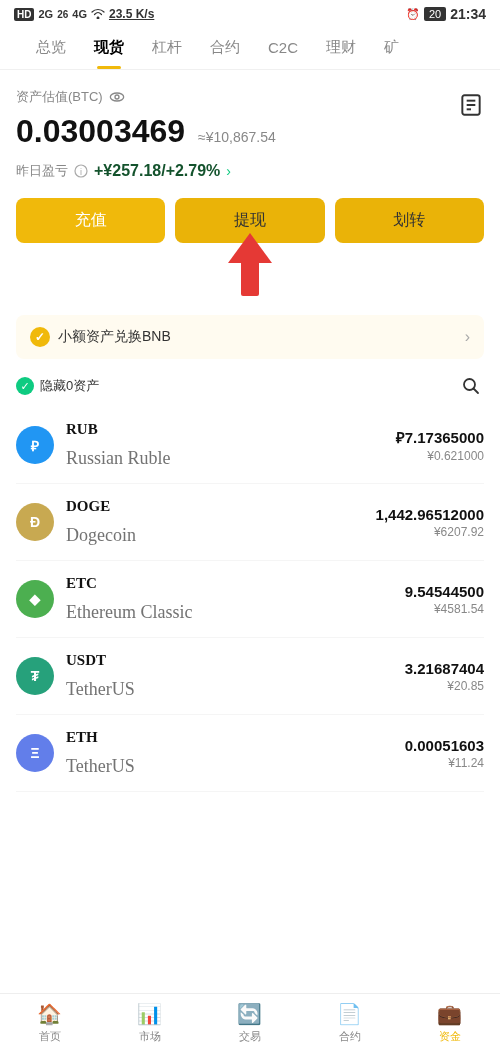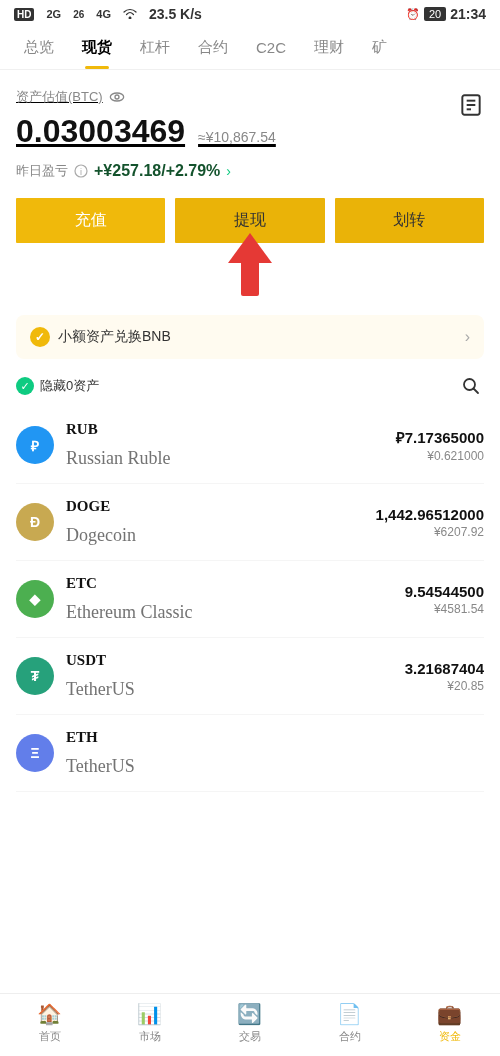--- a/index.html
+++ b/index.html
@@ -15,28 +15,28 @@
     
     .status-bar {
       background: #fff;
       display: flex;
       justify-content: space-between;
       align-items: center;
       padding: 6px 14px 4px;
       font-size: 12px;
       color: #333;
     }
-    .status-left { display: flex; align-items: center; gap: 12px; font-size: 11px; font-weight: 600; }
+    .status-left { display: flex; align-items: center; gap: 4px; font-size: 11px; font-weight: 600; }
     .status-right { display: flex; align-items: center; gap: 4px; font-size: 11px; }
 
     
     .nav-tabs {
       display: flex;
       align-items: center;
-      padding: 0 10px;
+      padding: 0 22px;
       border-bottom: 1px solid #f0f0f0;
       background: #fff;
     }
     .nav-tab {
       padding: 12px 14px;
       font-size: 15px;
       color: #888;
       cursor: pointer;
       position: relative;
       white-space: nowrap;
@@ -84,21 +84,20 @@
       font-size: 14px;
       color: #888;
       margin-left: 13px;
       font-weight: 400;
     }
 
     .asset-top-row {
       display: flex;
       justify-content: space-between;
       align-items: flex-start;
-      text-decoration: underline;
     }
     .record-icon {
       width: 26px;
       height: 26px;
       margin-top: 4px;
       cursor: pointer;
     }
 
     .pnl-row {
       margin-top: 8px;
@@ -121,21 +120,21 @@
     
     .action-buttons {
       display: flex;
       gap: 10px;
       margin-top: 18px;
     }
     .btn {
       flex: 1;
       padding: 12px 0;
       border: none;
-      border-radius: 1px;
+      border-radius: 8px;
       font-size: 16px;
       font-weight: 500;
       cursor: pointer;
     }
     .btn-primary { background: #F0B90B; color: #fff; }
     .btn-secondary { background: #eab308; color: #333; }
 
     
     .arrow-annotation {
       position: relative;
@@ -304,21 +303,21 @@
     <span style="font-size:11px;">2G</span>
     <span style="font-size:10px;">26</span>
     <span style="font-size:11px;">4G</span>
     <span>
       <svg width="14" height="11" viewBox="0 0 14 11" fill="none">
         <path d="M7 8.5C7.83 8.5 8.5 9.17 8.5 10S7.83 11.5 7 11.5 5.5 10.83 5.5 10 6.17 8.5 7 8.5z" fill="#333"></path>
         <path d="M3.5 6.5C4.67 5.33 6.25 4.5 7 4.5s2.33.83 3.5 2" stroke="#333" stroke-width="1.2" fill="none" stroke-linecap="round"></path>
         <path d="M1 4C2.67 2.33 4.83 1.5 7 1.5s4.33.83 6 2.5" stroke="#333" stroke-width="1.2" fill="none" stroke-linecap="round"></path>
       </svg>
     </span>
-    <span style="font-size:14px;">23.5 K/s</span>
+    <span style="font-size:12px;text-decoration:underline;">23.5 K/s</span>
   </div>
   <div class="status-right">
     <span>⏰</span>
     <span style="font-size:11px;background:#333;color:#fff;padding:1px 5px;border-radius:2px;">20</span>
     <span style="font-weight:600;font-size:14px;">21:34</span>
   </div>
 </div>
 
 <div class="nav-tabs">
   <div class="nav-tab">总览</div>
@@ -458,20 +457,24 @@
   </div>
 
   <div class="asset-item">
     <div class="asset-logo logo-eth">
       <span>Ξ</span>
     </div>
     <div class="asset-info">
       <div class="asset-name">ETH</div>
       <div class="asset-fullname">TetherUS</div>
     </div>
+    <div class="asset-amounts">
+      <div class="asset-amount">0.00051603</div>
+      <div class="asset-cny-val">¥11.24</div>
+    </div>
   </div>
 
 </div>
 
 <div style="height: 80px;"></div>
 
 <div class="bottom-nav">
   <div class="nav-item">
     <span class="nav-item-icon">🏠</span>
     <span class="nav-item-label">首页</span>

